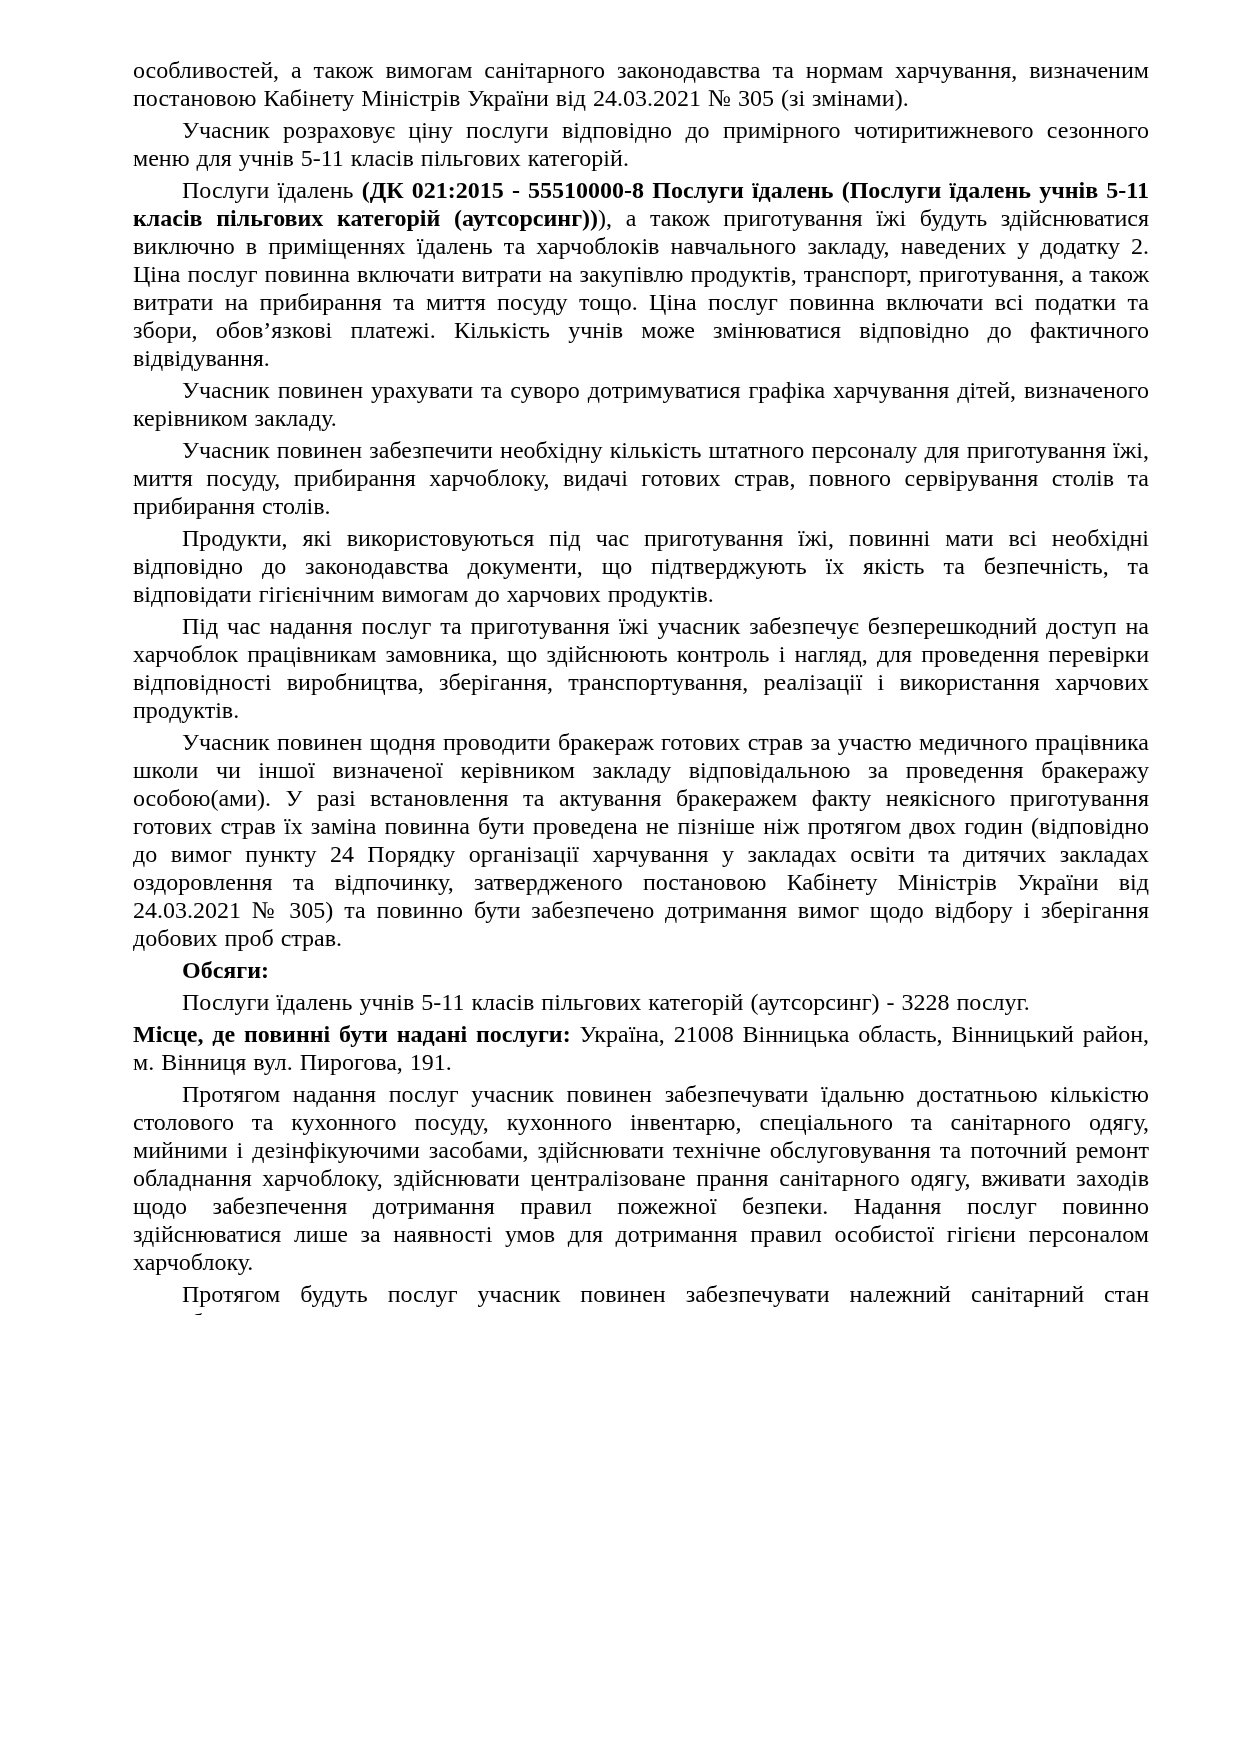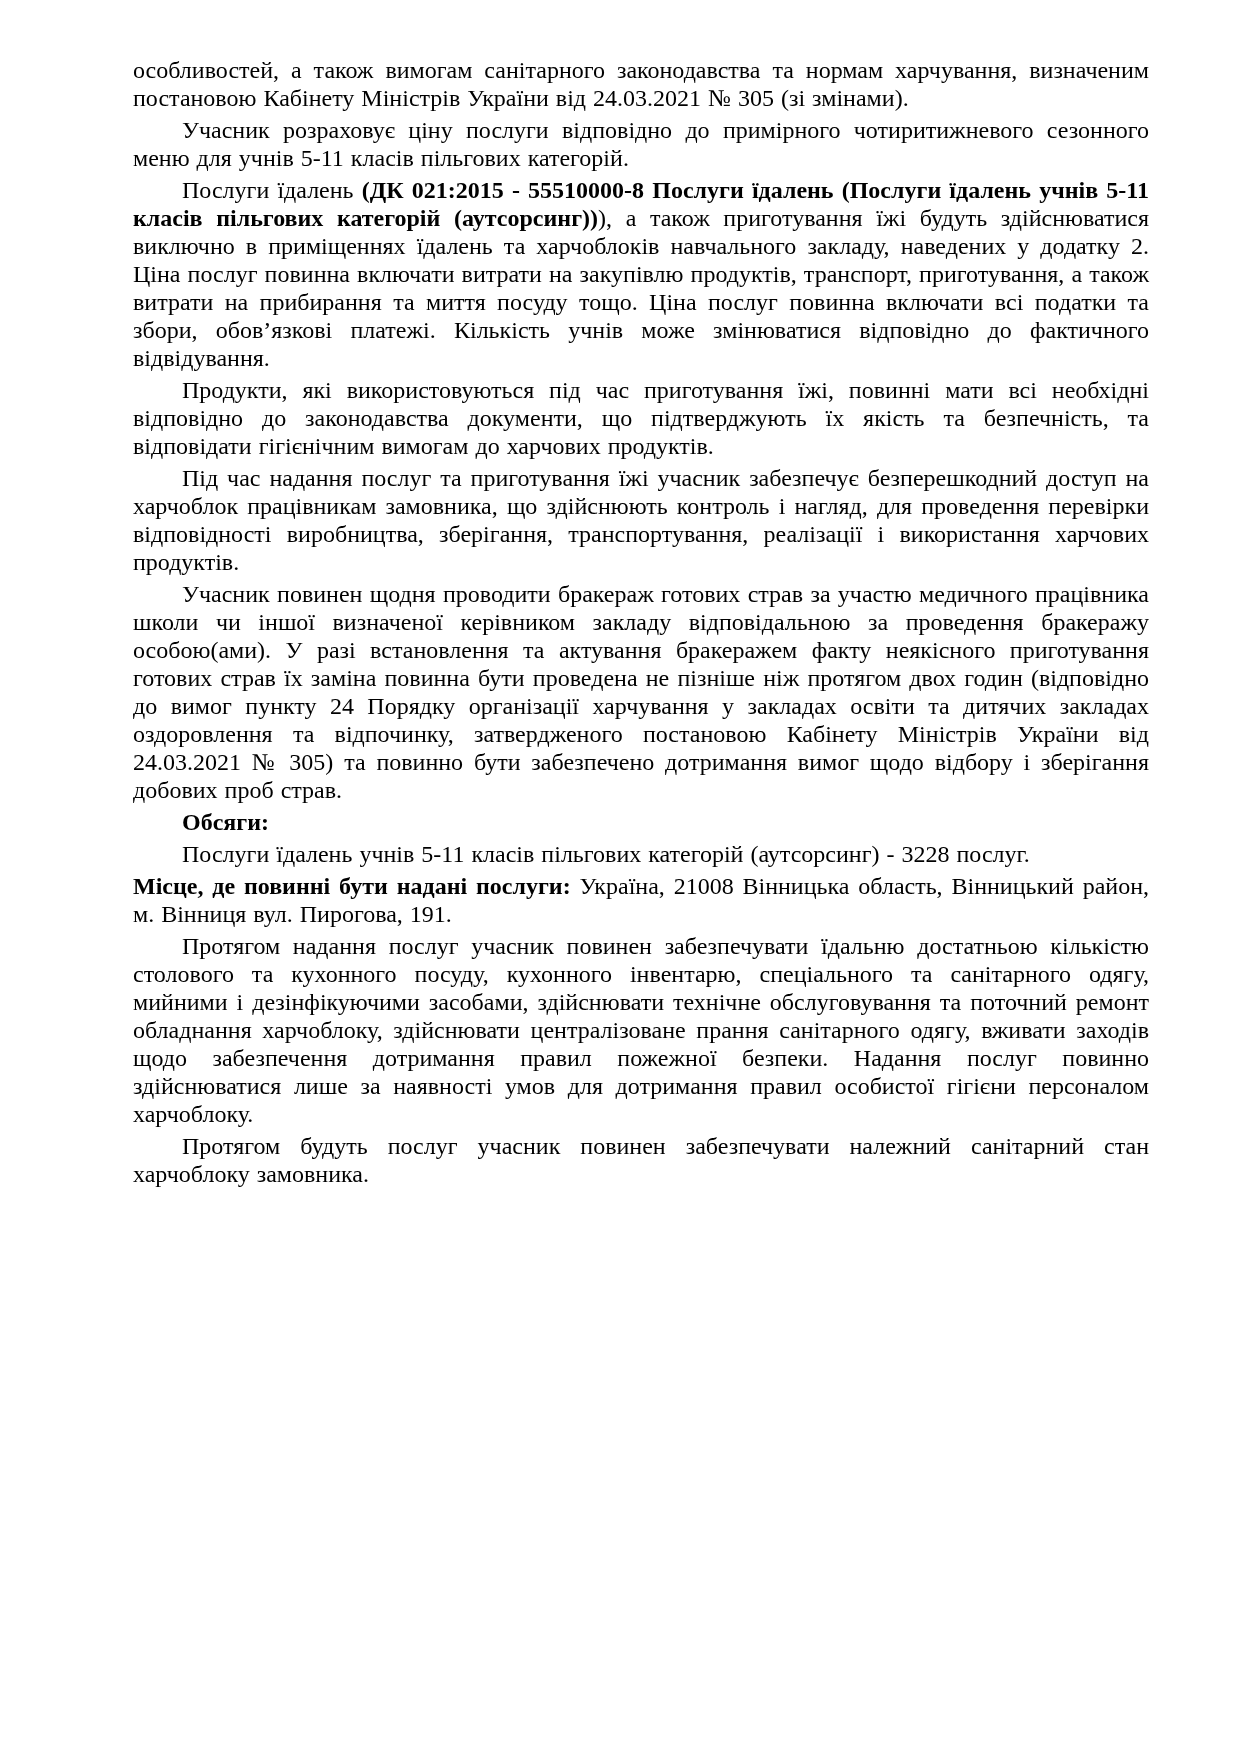--- a/index.html
+++ b/index.html
@@ -38,20 +38,22 @@
   }
 </style>
 </head>
 <body>
 
 <div class="page">
   <div id="doc-body">
       <p><span>особливостей, а також вимогам санітарного законодавства та нормам харчування, визначеним постановою Кабінету Міністрів України від 24.03.2021 № 305 (зі змінами).</span></p>
       <p class="indent gap"><span>Учасник розраховує ціну послуги відповідно до примірного чотиритижневого сезонного меню для учнів 5-11 класів пільгових категорій.</span></p>
       <p class="indent gap"><span>Послуги їдалень </span><b>(ДК 021:2015 - 55510000-8 Послуги їдалень (Послуги їдалень учнів 5-11 класів пільгових категорій (аутсорсинг))</b><span>), а також приготування їжі будуть здійснюватися виключно в приміщеннях їдалень та харчоблоків навчального закладу, наведених у додатку 2. Ціна послуг повинна включати  витрати на закупівлю продуктів, транспорт, приготування, а також витрати на прибирання та миття посуду тощо. Ціна послуг повинна включати всі податки та збори, обов’язкові платежі. Кількість учнів може змінюватися відповідно до фактичного відвідування.</span></p>
+      <p class="indent gap"><span>Учасник повинен урахувати та суворо дотримуватися графіка харчування дітей, визначеного керівником закладу.</span></p>
+      <p class="indent gap"><span>Учасник повинен забезпечити необхідну кількість штатного персоналу для приготування їжі, миття посуду, прибирання харчоблоку, видачі готових страв, повного сервірування столів та прибирання столів.</span></p>
       <p class="indent gap"><span>Продукти, які використовуються під час приготування їжі, повинні мати всі необхідні відповідно до законодавства документи, що підтверджують їх якість та безпечність, та відповідати гігієнічним вимогам до харчових продуктів.</span></p>
       <p class="indent gap"><span>Під час надання послуг та приготування їжі учасник забезпечує безперешкодний доступ на харчоблок працівникам замовника, що здійснюють контроль і нагляд, для проведення перевірки відповідності виробництва, зберігання, транспортування, реалізації і використання харчових продуктів.</span></p>
       <p class="indent gap"><span>Учасник повинен щодня проводити бракераж готових страв за участю медичного працівника школи чи іншої визначеної керівником закладу відповідальною за проведення бракеражу особою(ами). У разі встановлення та актування бракеражем факту неякісного приготування готових страв їх заміна повинна бути проведена не пізніше ніж протягом двох годин (відповідно до вимог пункту 24 Порядку організації харчування у закладах освіти та дитячих закладах оздоровлення та відпочинку, затвердженого постановою Кабінету Міністрів України від 24.03.2021 № 305) та повинно бути забезпечено дотримання вимог щодо відбору і зберігання добових проб страв.</span></p>
       <p class="indent gap"><b>Обсяги:</b></p>
       <p class="indent gap"><span>Послуги їдалень учнів 5-11 класів пільгових категорій (аутсорсинг) -  3228 послуг.</span></p>
       <p class="gap"><b>Місце, де повинні бути  надані послуги: </b><span>Україна, 21008 Вінницька область, Вінницький район, м. Вінниця вул. Пирогова, 191.</span></p>
       <p class="indent gap"><span>Протягом надання послуг учасник повинен забезпечувати їдальню достатньою кількістю столового та кухонного посуду, кухонного інвентарю, спеціального та санітарного одягу, мийними і дезінфікуючими засобами, здійснювати технічне обслуговування та поточний ремонт обладнання харчоблоку, здійснювати централізоване прання санітарного одягу, вживати заходів щодо забезпечення дотримання правил пожежної безпеки. Надання послуг повинно здійснюватися лише за наявності умов для дотримання правил особистої гігієни персоналом харчоблоку.</span></p>
       <p class="indent gap"><span>Протягом будуть послуг учасник повинен забезпечувати належний санітарний стан харчоблоку замовника.</span></p>
     </div>
 </div>

